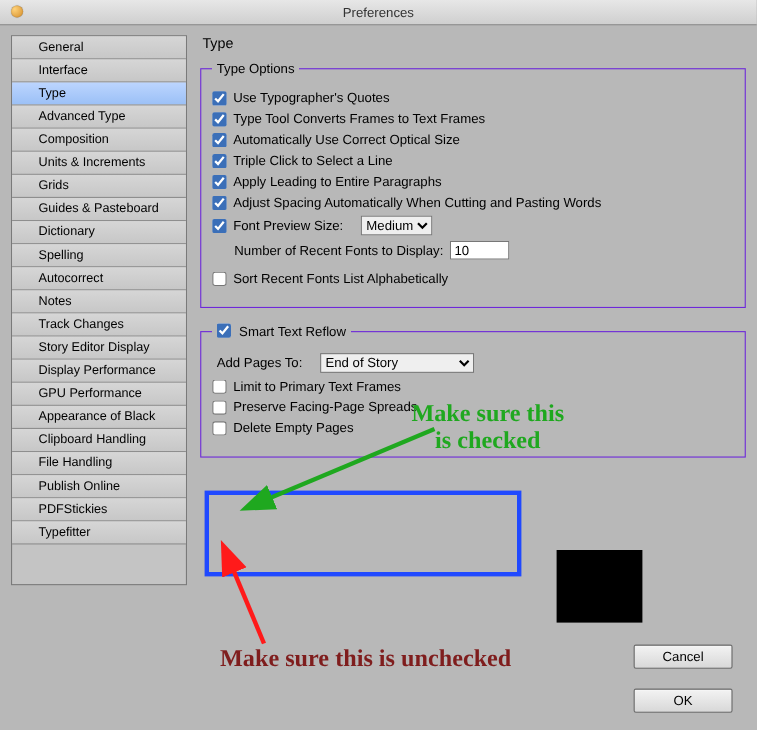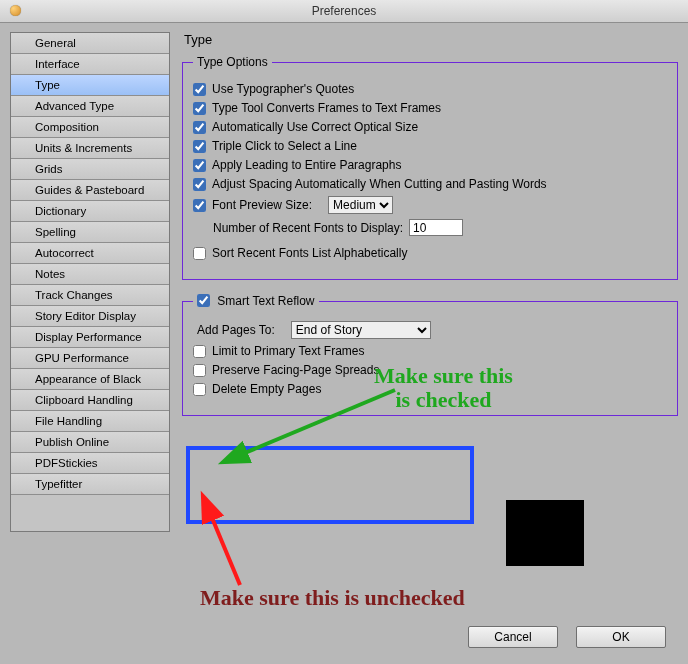--- a/index.html
+++ b/index.html
@@ -88,21 +88,21 @@
     line-height:1.1;
     pointer-events:none;
     text-align:center;
     white-space:nowrap;
   }
   .green{color:#1fa81f;}
   .red{color:#7f1d1d;}
   .blackbox{position:absolute;background:#000;}
   svg.arrow{position:absolute;pointer-events:none;overflow:visible;}
   
-  .buttons{position:absolute;right:22px;bottom:16px;display:flex;gap:18px;}
+  .buttons{position:absolute;right:22px;bottom:16px;display:flex;gap:18px;flex-direction:column;}
   button{
     width:90px;height:22px;
     background:linear-gradient(#f3f3f3,#d8d8d8);
     border:1px solid #6f6f6f;
     font-size:12px;color:#000;
     box-shadow:0 1px 0 rgba(255,255,255,.3) inset;
     border-radius:2px;
   }
 </style>
 </head>

